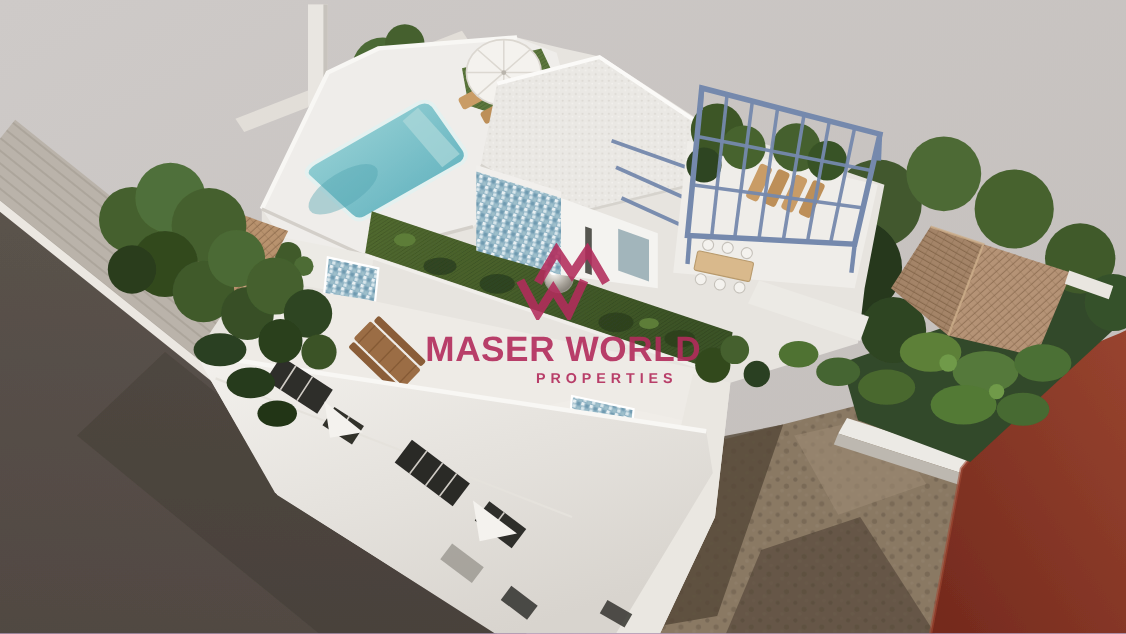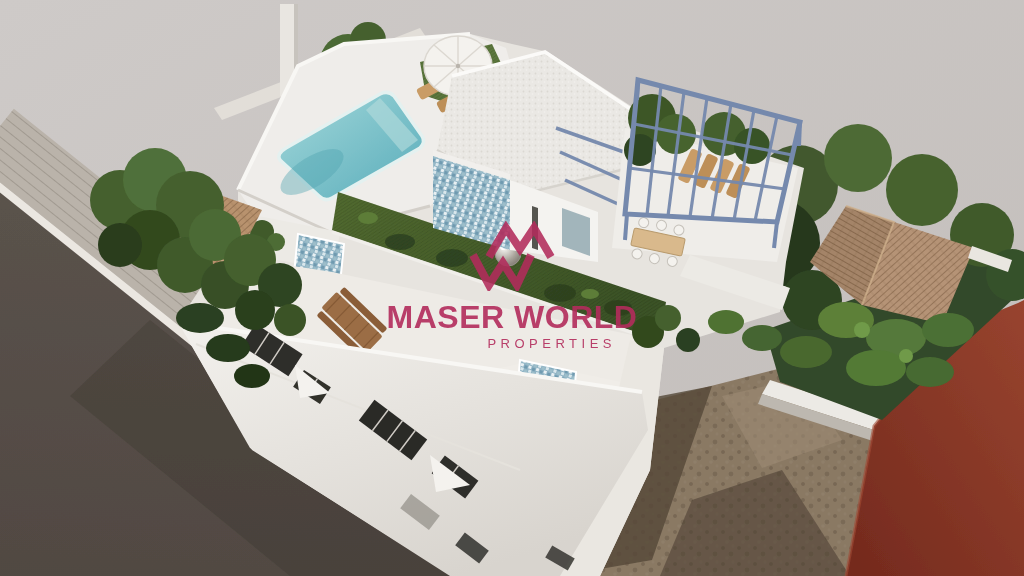--- a/index.html
+++ b/index.html
@@ -5,21 +5,21 @@
   html,body{margin:0;padding:0;background:#888;}
   #stage{position:relative;width:1024px;height:576px;overflow:hidden;
          font-family:"Liberation Sans",sans-serif;background:#f0abfc;}
   #scene{position:absolute;left:0;top:0;}
   
   #watermark{position:absolute;left:382px;top:221px;width:260px;z-index:5;
              display:flex;flex-direction:column;align-items:center;pointer-events:none;}
   #watermark .monogram{opacity:.88;}
   #watermark .brand{margin-top:10px;font-weight:bold;font-size:32px;line-height:1;
                     letter-spacing:.5px;white-space:nowrap;color:var(--brand,#b32c5c);opacity:.9;}
-  #watermark .sub{align-self:flex-end;margin-right:26px;margin-top:3px;font-weight:normal;
+  #watermark .sub{align-self:flex-end;margin-right:26px;margin-top:3px;font-weight:bold;
                   font-size:13px;letter-spacing:4.5px;color:var(--brand,#b32c5c);opacity:.9;}
 </style>
 </head>
 <body>
 
 <div id="stage">
 
 <svg id="scene" width="1024" height="576" viewBox="0 0 1024 576">
   <defs>
     <filter id="soft" x="-2%" y="-2%" width="104%" height="104%">

